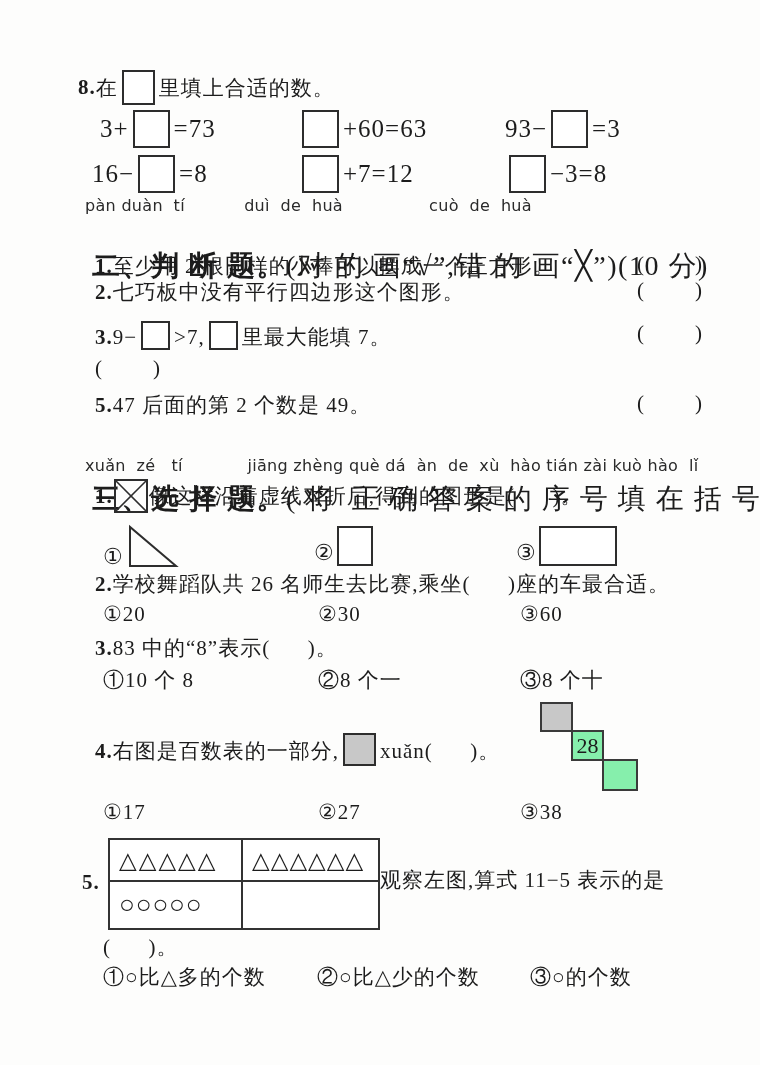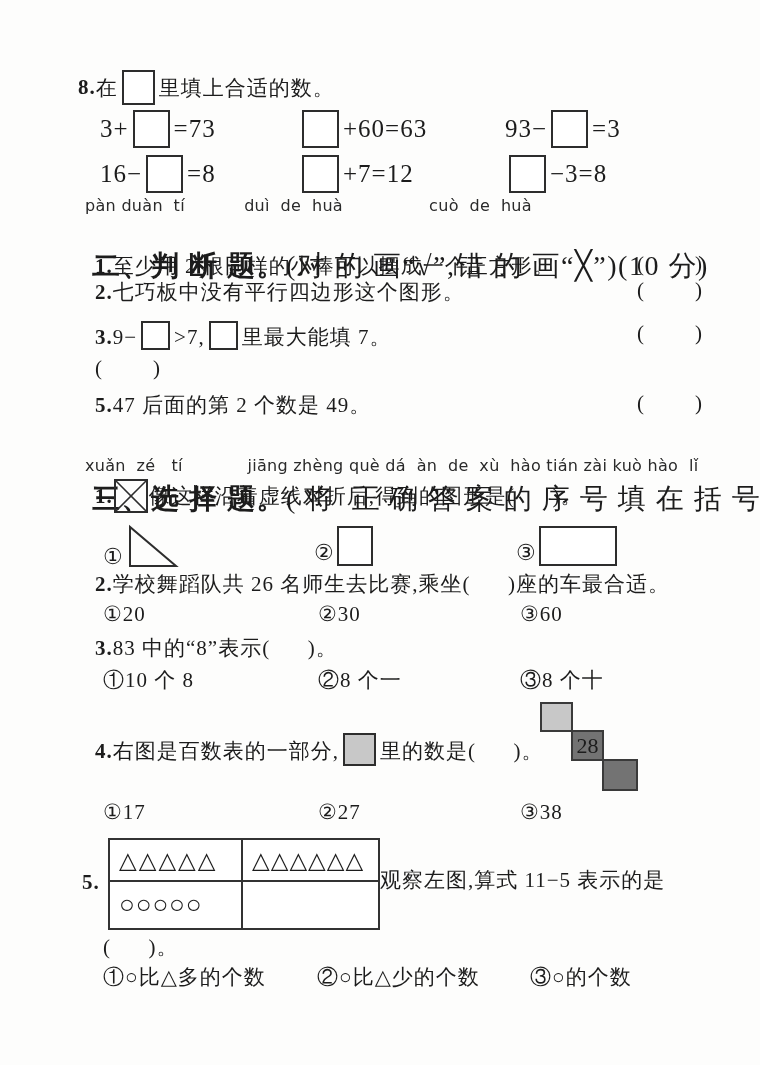--- a/index.html
+++ b/index.html
@@ -23,21 +23,21 @@
   .opt{position:absolute;font-size:21px;letter-spacing:1px;white-space:pre;display:flex;align-items:flex-end;gap:2px;}
   .shape-outline{border:2px solid #2d2d2d;background:#fff;display:inline-block;}
   svg{display:block;}
   
   .t5{border:2px solid #333;display:grid;grid-template-columns:133px 1fr;grid-template-rows:42px 1fr;background:#fff;}
   .t5 .cell{display:flex;align-items:center;padding-left:9px;overflow:hidden;}
   .t5 .c-tl{border-right:2px solid #333;border-bottom:2px solid #333;font-size:23px;letter-spacing:2px;}
   .t5 .c-tr{border-bottom:2px solid #333;font-size:23px;letter-spacing:1px;}
   .t5 .c-bl{border-right:2px solid #333;font-size:26px;letter-spacing:1px;}
   
-  .grid-sq{position:absolute;border:2px solid #3a3a3a;background:#737373;
+  .grid-sq{position:absolute;border:2px solid #3a3a3a;background:#86efac;
     display:flex;align-items:center;justify-content:center;font-size:22px;}
 </style>
 </head>
 <body>
 
 <div class="page">
 
   <div class="abs" style="left:78px;top:70px;display:flex;align-items:center;">
     <span class="cn bold">8.</span>
       <span class="cn">在</span>
@@ -54,21 +54,21 @@
     <span></span>
       <span class="fillbox box-lg"></span>
       <span>+60=63</span>
   </div>
   <div class="abs eq" style="left:505px;top:110px;">
     <span>93−</span>
       <span class="fillbox box-lg"></span>
       <span>=3</span>
   </div>
 
-  <div class="abs eq" style="left:100px;top:155px;">
+  <div class="abs eq" style="left:92px;top:155px;">
     <span>16−</span>
       <span class="fillbox box-lg"></span>
       <span>=8</span>
   </div>
   <div class="abs eq" style="left:298px;top:155px;">
     <span></span>
       <span class="fillbox box-lg"></span>
       <span>+7=12</span>
   </div>
   <div class="abs eq" style="left:505px;top:155px;">
@@ -144,21 +144,21 @@
   <div class="abs opt" style="left:520px;top:602px;">③60</div>
 
   <div class="abs" style="left:95px;top:634px;">
     <span class="cn bold">3.</span><span class="cn">83 中的“8”表示(      )。</span>
   </div>
   <div class="abs opt" style="left:103px;top:666px;">①10 个 8</div>
   <div class="abs opt" style="left:318px;top:666px;">②8 个一</div>
   <div class="abs opt" style="left:520px;top:666px;">③8 个十</div>
 
   <div class="abs" style="left:95px;top:733px;">
-    <span class="cn bold">4.</span><span class="cn">右图是百数表的一部分,</span><span class="fillbox box-gray"></span><span class="cn">里的数是(      )。</span>
+    <span class="cn bold">4.</span><span class="cn">右图是百数表的一部分,</span><span class="fillbox box-gray"></span><span class="cn">xuǎn(      )。</span>
   </div>
 
   <div class="abs" style="left:540px;top:702px;width:104px;height:95px;">
     <span class="grid-sq" style="left:0;top:0;width:29px;height:26px;background:#c8c8c8;"></span>
     <span class="grid-sq" style="left:31px;top:28px;width:29px;height:27px;">28</span>
     <span class="grid-sq" style="left:62px;top:57px;width:32px;height:28px;"></span>
   </div>
 
   <div class="abs opt" style="left:103px;top:800px;">①17</div>
   <div class="abs opt" style="left:318px;top:800px;">②27</div>

